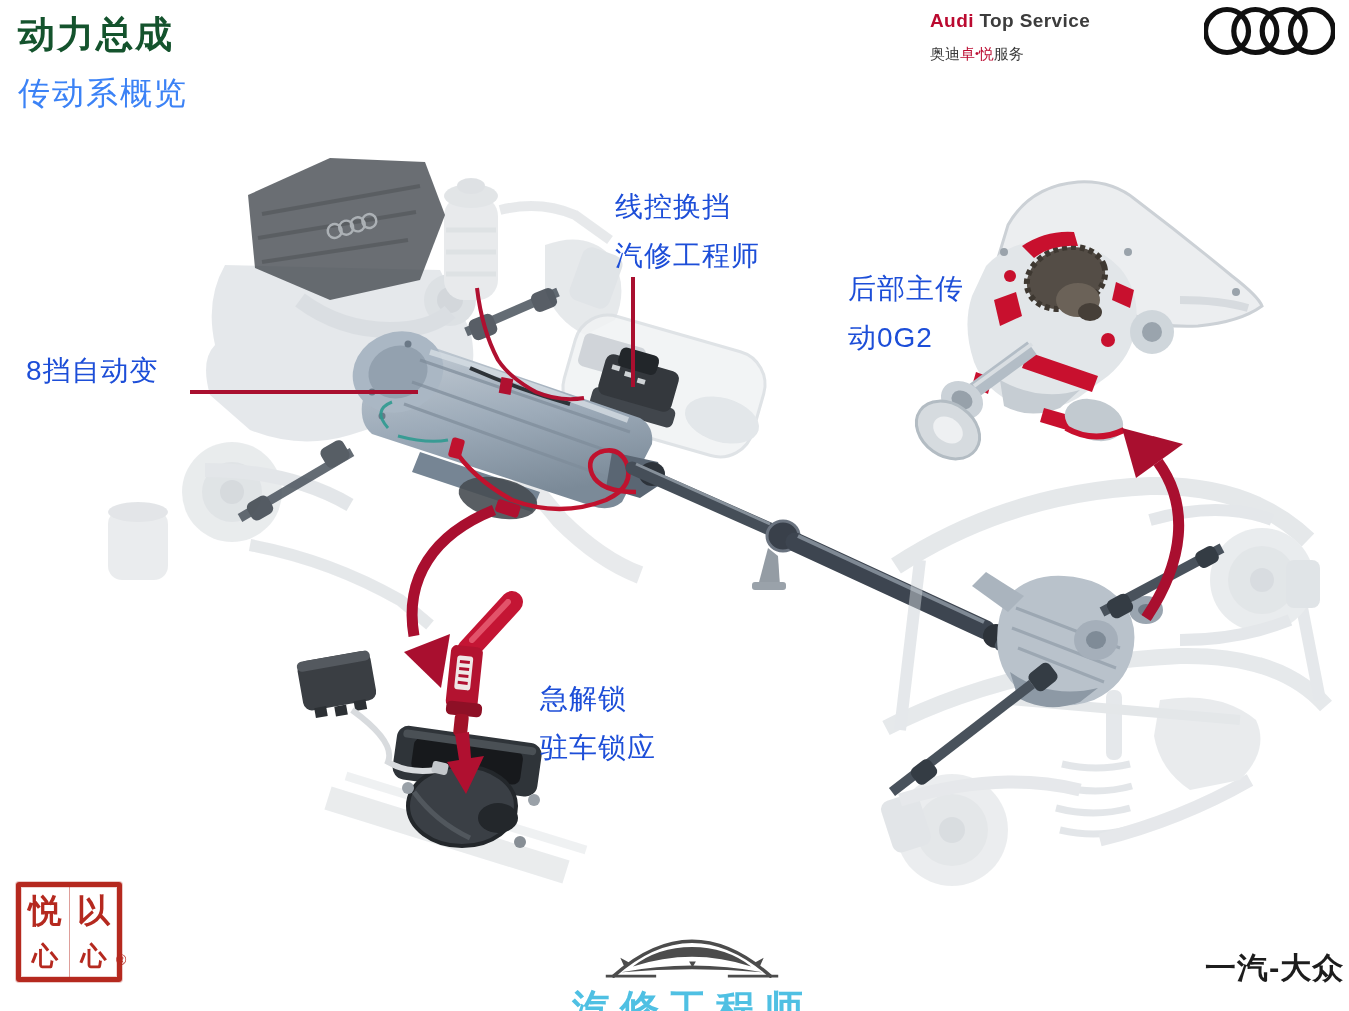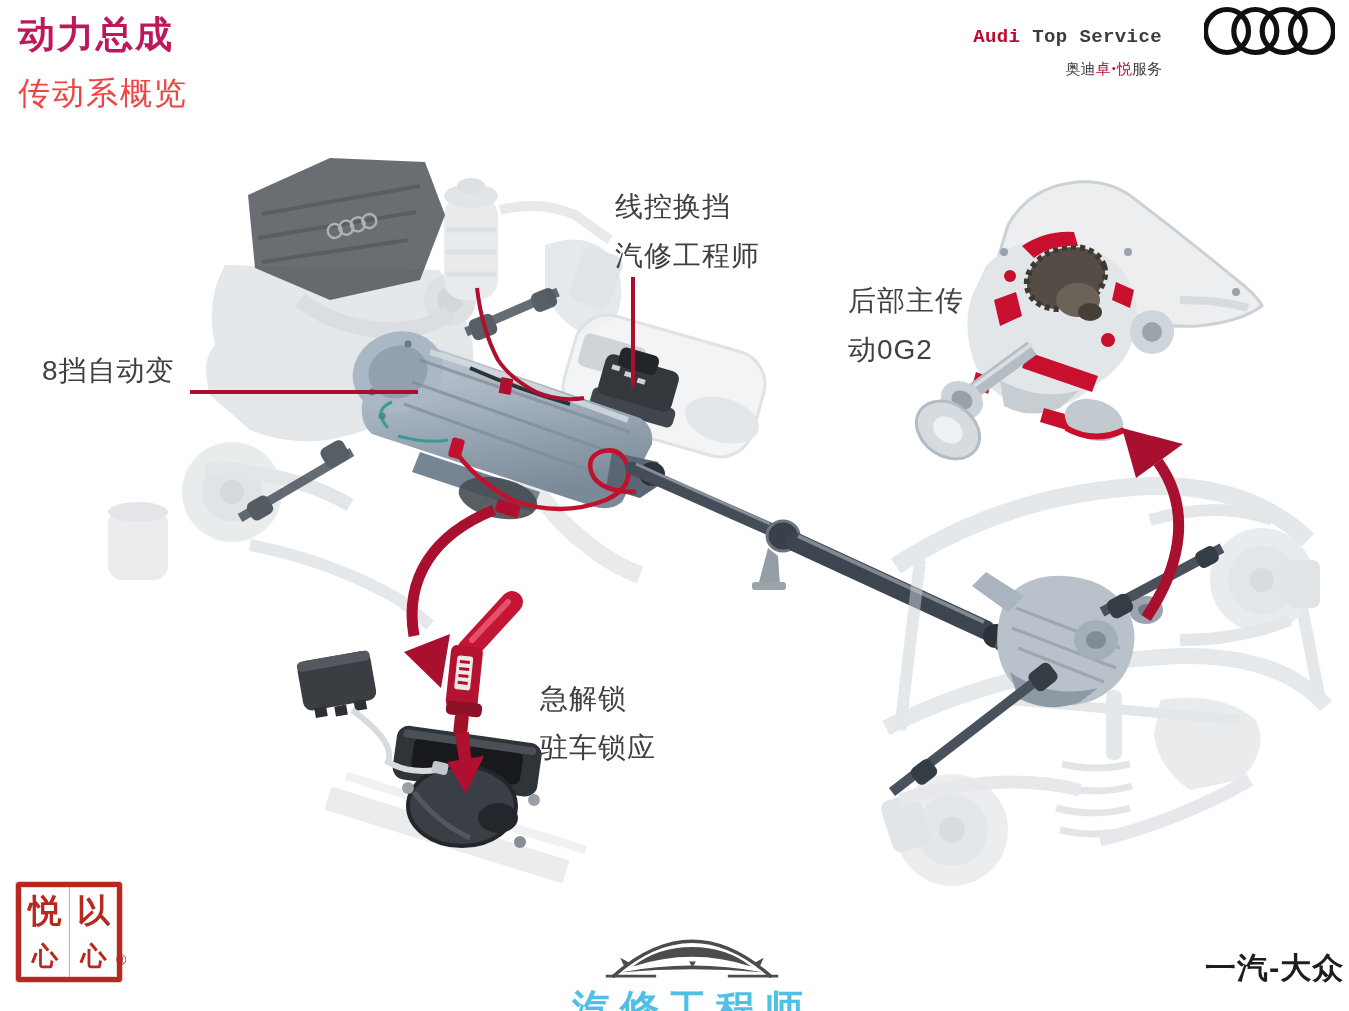--- a/index.html
+++ b/index.html
@@ -5,36 +5,36 @@
   html,body{margin:0;padding:0;}
   body{
     width:1349px;height:1011px;position:relative;overflow:hidden;
     background:#ffffff;
     font-family:"Liberation Sans","DejaVu Sans",sans-serif;
     color:#111;
   }
   .abs{position:absolute;}
 
   
-  .page-title{left:18px;top:10px;font-size:37px;font-weight:800;color:#be185d;letter-spacing:2px;}
-  .page-subtitle{left:18px;top:72px;font-size:32px;font-weight:400;color:#ef4444;letter-spacing:2px;}
-
-  .brand-block{top:26px;left:930px;width:232px;text-align:right;line-height:1.25;font-family:Liberation Mono, monospace;}
+  .page-title{left:18px;top:10px;font-size:37px;font-weight:800;color:#14532d;letter-spacing:2px;}
+  .page-subtitle{left:18px;top:72px;font-size:32px;font-weight:400;color:#3b82f6;letter-spacing:2px;}
+
+  .brand-block{top:9px;left:930px;width:232px;line-height:1.25;}
   .brand-line1{font-size:19px;font-weight:700;color:#3c3c3c;letter-spacing:.4px;}
   .brand-line1 .red{color:#bb0a30;}
   .brand-line2{font-size:15px;color:#3c3c3c;margin-top:12px;}
   .brand-line2 .red{color:#bb0a30;}
   .brand-line2 .dot{font-size:11px;vertical-align:2px;}
   .rings{left:1204px;top:6px;}
 
   
-  .dlabel{font-size:28px;color:#404040;line-height:49px;white-space:nowrap;letter-spacing:1px;}
+  .dlabel{font-size:28px;color:#1d4ed8;line-height:49px;white-space:nowrap;letter-spacing:1px;}
   .lbl-shift{left:615px;top:182px;}
-  .lbl-rear {left:848px;top:276px;}
-  .lbl-trans{left:42px; top:346px;}
+  .lbl-rear {left:848px;top:264px;}
+  .lbl-trans{left:26px; top:346px;}
   .lbl-park {left:540px;top:674px;}
 
   .callout-line{background:#a90f2f;}
   .line-trans{left:190px;top:390px;width:228px;height:4px;}
   .line-shift{left:631px;top:277px;width:4px;height:110px;}
 
   
   .seal{
     left:16px;top:882px;width:96px;height:90px;
     border:5px solid #b5291f;border-radius:3px;

